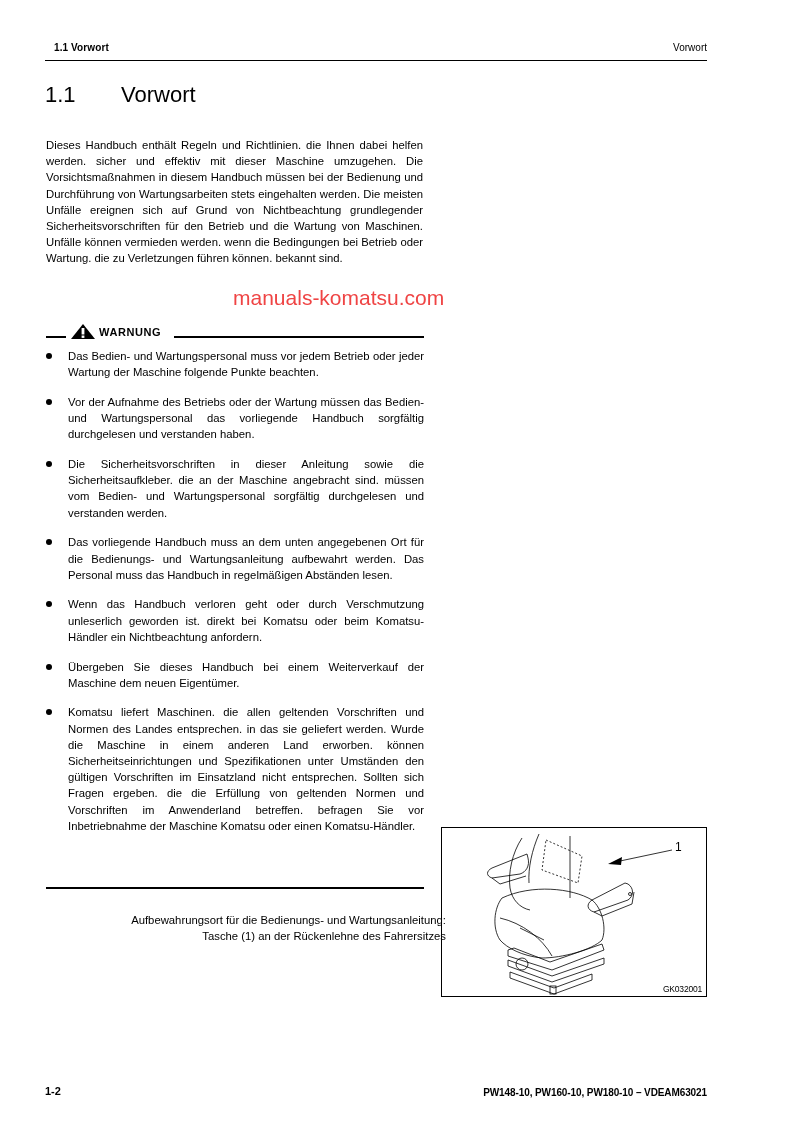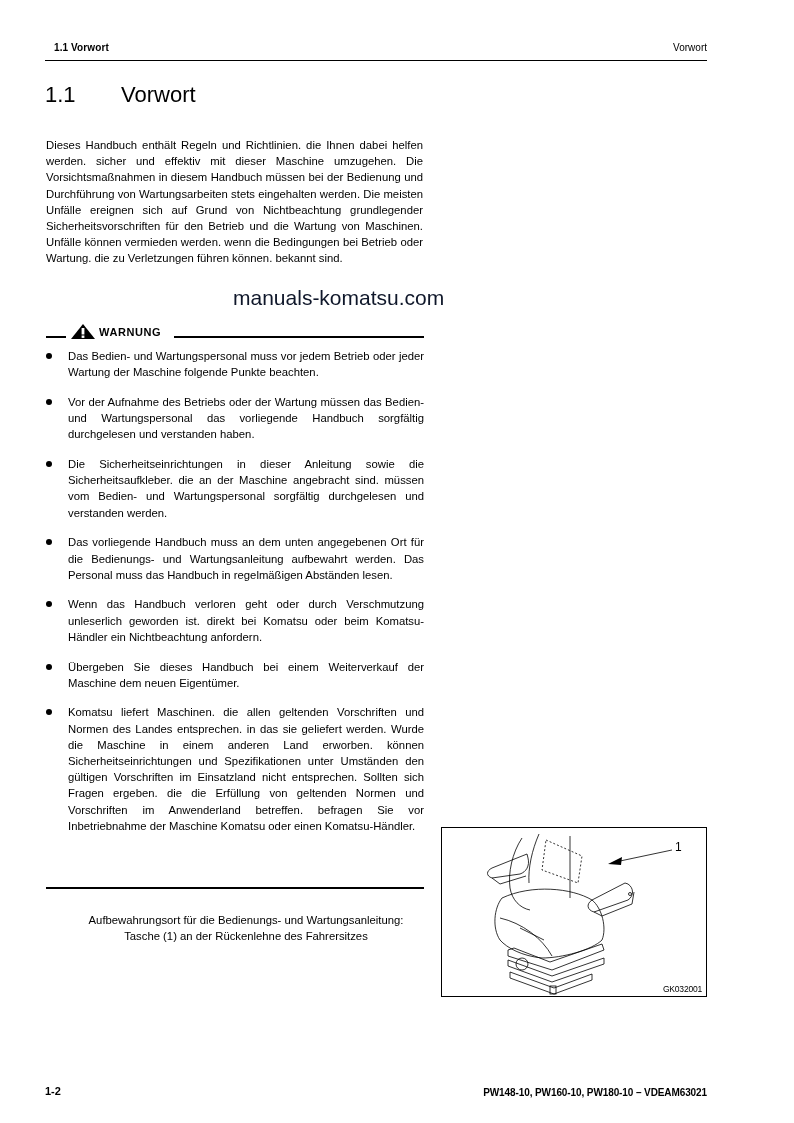--- a/index.html
+++ b/index.html
@@ -50,21 +50,21 @@
       text-align: justify;
     }
     .intro {
       left: 46px; top: 137px; width: 377px;
       text-align-last: left;
     }
 
     .watermark {
       left: 233px; top: 286px;
       font-size: 21px;
-      color: #0f172a;
+      color: #ef4444;
     }
 
     
     .warn-head {
       left: 46px; top: 325px; width: 378px; height: 16px; text-align: right;
     }
     .warn-line-short {
       position: absolute; left: 0; top: 11px; width: 20px; height: 2px; background: #000;
     }
     .warn-icon {
@@ -97,21 +97,21 @@
       display: block;
       text-align-last: left;
     }
 
     .end-rule {
       left: 46px; top: 887px; width: 378px; height: 2px; background: #000;
     }
 
     .storage {
       left: 46px; top: 912px; width: 400px;
-      text-align: center;
+      text-align: right;
     }
 
     
     .figure {
       left: 441px; top: 827px; width: 266px; height: 170px;
       border: 1px solid #000;
       box-sizing: border-box;
     }
     .figure svg { position: absolute; left: 0; top: 0; }
     .fig-callout {
@@ -163,21 +163,21 @@
   <li>
       <span class="dot"></span>
       <span class="btext">Das Bedien- und Wartungspersonal muss vor jedem Betrieb oder jeder Wartung der Maschine folgende Punkte beach­ten.</span>
     </li>
   <li>
       <span class="dot"></span>
       <span class="btext">Vor der Aufnahme des Betriebs oder der Wartung müssen das Bedien- und Wartungspersonal das vorliegende Hand­buch sorgfältig durchgelesen und verstanden haben.</span>
     </li>
   <li>
       <span class="dot"></span>
-      <span class="btext">Die Sicherheitseinrichtungen in dieser Anleitung sowie die Sicherheitsaufkleber. die an der Maschine angebracht sind. müssen vom Bedien- und Wartungspersonal sorgfältig durchgelesen und verstanden werden.</span>
+      <span class="btext">Die Sicherheitsvorschriften in dieser Anleitung sowie die Sicherheitsaufkleber. die an der Maschine angebracht sind. müssen vom Bedien- und Wartungspersonal sorgfältig durchgelesen und verstanden werden.</span>
     </li>
   <li>
       <span class="dot"></span>
       <span class="btext">Das vorliegende Handbuch muss an dem unten angegebe­nen Ort für die Bedienungs- und Wartungsanleitung aufbe­wahrt werden. Das Personal muss das Handbuch in regelmäßigen Abständen lesen.</span>
     </li>
   <li>
       <span class="dot"></span>
       <span class="btext">Wenn das Handbuch verloren geht oder durch Verschmut­zung unleserlich geworden ist. direkt bei Komatsu oder beim Komatsu-Händler ein Nichtbeachtung anfordern.</span>
     </li>
   <li>

